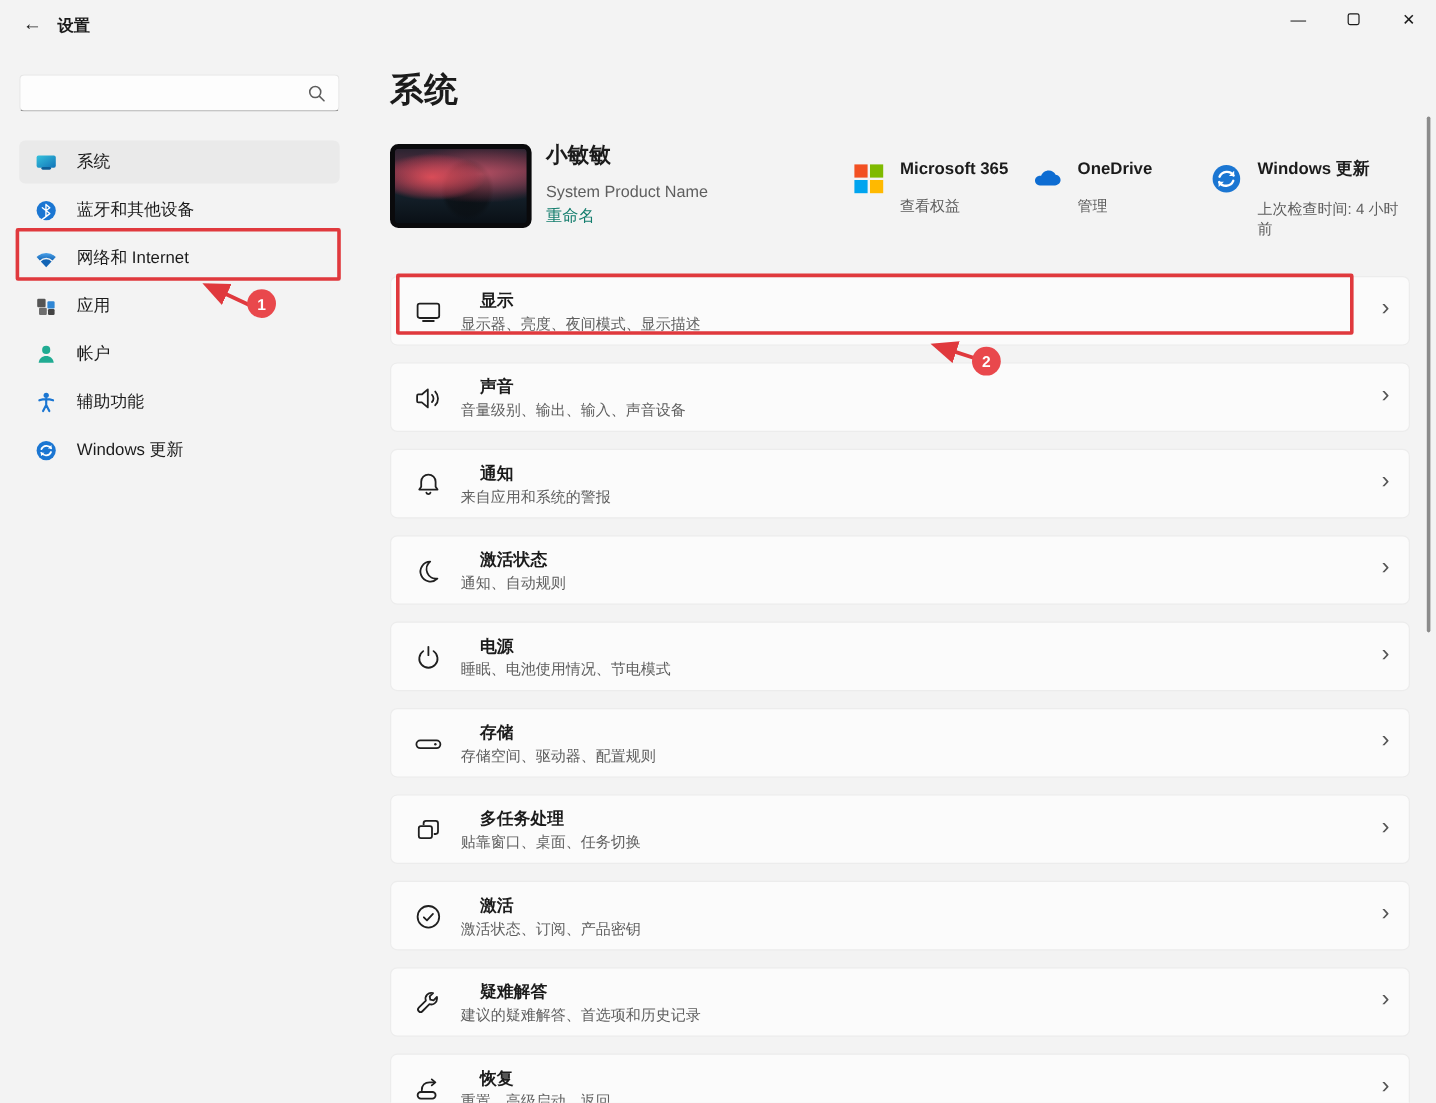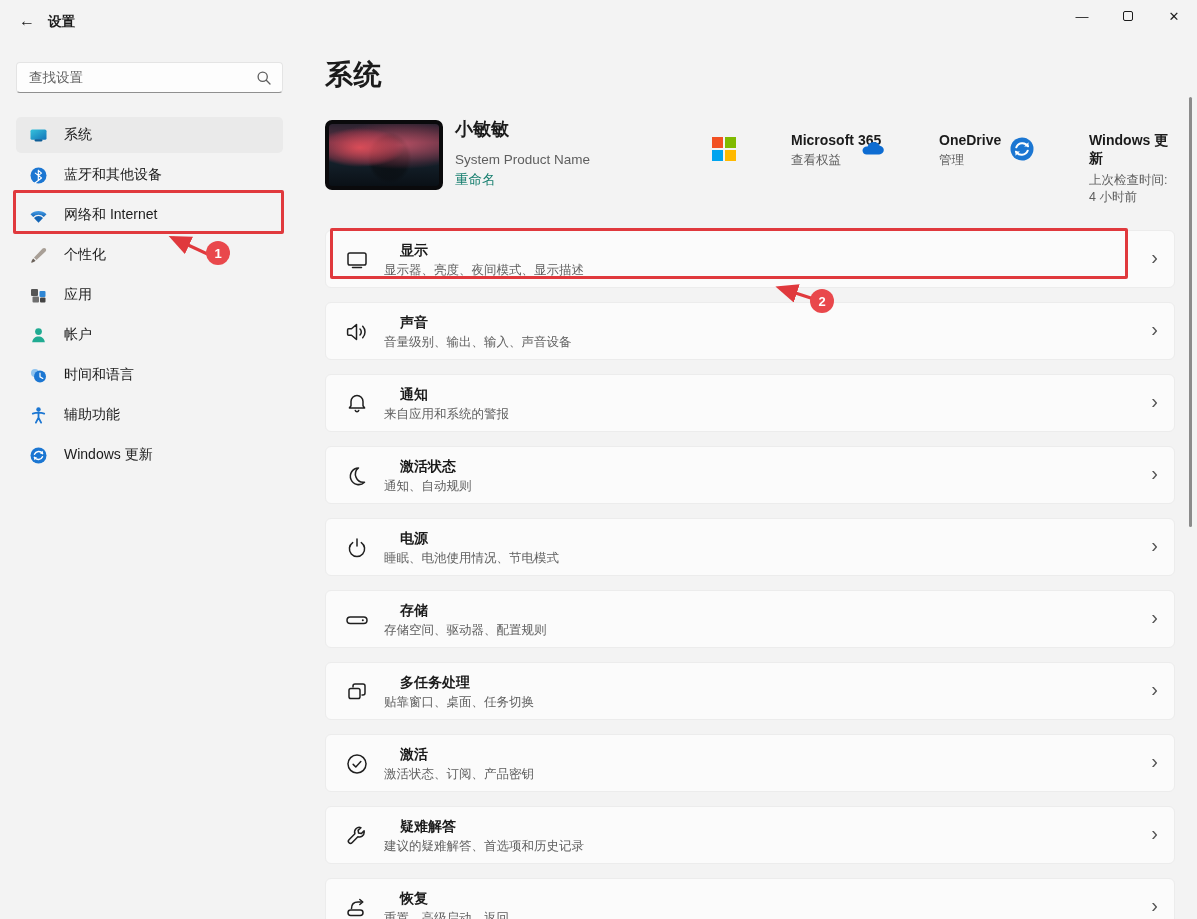--- a/index.html
+++ b/index.html
@@ -42,24 +42,24 @@
   .device-thumb .img { position:absolute; inset:0; border-radius:3px;
      background:
        radial-gradient(60px 26px at 28% 38%, rgba(235,80,90,.85), rgba(190,60,80,.35) 60%, transparent 75%),
        radial-gradient(90px 30px at 65% 34%, rgba(214,90,110,.7), rgba(120,50,70,.3) 65%, transparent 80%),
        radial-gradient(26px 30px at 55% 55%, rgba(10,14,18,.95), rgba(10,14,18,.6) 70%, transparent 85%),
        linear-gradient(180deg, #2a2330 0%, #5e3244 30%, #3a2a3a 46%, #14202a 62%, #0a1016 100%); }
   .device-name { position:absolute; left:130px; top:117px; font-size:18px; font-weight:600; }
   .device-model { position:absolute; left:130px; top:152px; font-size:13.5px; color:#5e5e5e; }
   .device-rename { position:absolute; left:130px; top:171px; font-size:13.5px; color:#157e6e; cursor:pointer; }
 
-  .quick-card { position:absolute; top:132px; display:flex; cursor:pointer;gap:41px; }
+  .quick-card { position:absolute; top:132px; display:flex; cursor:pointer; }
   .qc-icon { width:28px; height:28px; flex:none; margin-right:12px; margin-top:3px; }
   .qc-title { font-size:14px; font-weight:700; }
-  .qc-sub { font-size:12.5px; color:#5e5e5e; margin-top:4px; }
+  .qc-sub { font-size:12.5px; color:#5e5e5e; margin-top:16px; }
   .qc-365 { left:385px; }
   .qc-onedrive { left:533px; }
   .qc-update { left:683px; }
 
   .rows { position:absolute; left:0; top:230px; width:850px; }
   .row-card { position:relative; width:850px; height:58px; margin-bottom:14px; background:#fbfbfb; border:1px solid #ececec; border-radius:6px; cursor:pointer; }
   .row-icon { position:absolute; left:18px; top:16px; width:26px; height:26px; color:#1f1f1f; }
   .row-icon svg { width:26px; height:26px; }
   .row-title { position:absolute; left:74px; top:11px; font-size:14px; font-weight:700; }
   .row-sub { position:absolute; left:58px; top:31px; font-size:12.5px; color:#606060; }
@@ -88,21 +88,20 @@
     <button class="wc">
         <span class="max-box"></span>
       </button>
     <button class="wc">✕</button>
   </div>
 </div>
 
 <div class="sidebar">
 
   <div class="search-wrap">
-    <input class="search-input" placeholder="查找设置" style="">
     <svg class="search-icon" viewBox="0 0 16 16">
       <circle cx="6.7" cy="6.7" r="4.6" fill="none" stroke="currentColor" stroke-width="1.3"></circle>
       <path d="M10.3 10.3L14 14" stroke="currentColor" stroke-width="1.3" stroke-linecap="round"></path>
     </svg>
   </div>
 
   <div class="nav">
     <div class="nav-item selected">
       <span class="nav-icon">
         <svg viewBox="0 0 19 19">
@@ -138,55 +137,36 @@
             </defs>
         <path d="M1.5 8.2a11.4 11.4 0 0 1 16 0l-2.7 2.9a7.4 7.4 0 0 0-10.6 0z" fill="url(#gwifi)"></path>
         <path d="M5 11.9a6.2 6.2 0 0 1 9 0l-4.5 4.8z" fill="#1264b5"></path>
           </svg>
       </span>
       <span class="nav-label">网络和 Internet</span>
     </div>
     <div class="nav-item">
       <span class="nav-icon">
         <svg viewBox="0 0 19 19">
-            <path d="M2.2 16.8c.3-2 .8-3.2 2-4.4l2.4 2.4c-1.3 1.2-2.4 1.6-4.4 2z" fill="#6b625b"></path>
-        <path d="M5 11.6 13.6 2.6c.8-.8 2.3-.8 3 0 .8.8.7 2.1-.1 2.9L7.5 14z" fill="#a89f96"></path>
-          </svg>
-      </span>
-      <span class="nav-label">个性化</span>
-    </div>
-    <div class="nav-item">
-      <span class="nav-icon">
-        <svg viewBox="0 0 19 19">
             <rect x="2" y="3" width="7" height="7" rx="1" fill="#555"></rect>
             <rect x="10.5" y="5" width="6" height="6" rx="1" fill="#2f86d4"></rect>
             <rect x="3.5" y="10.5" width="6.5" height="6" rx="1" fill="#6e6e6e"></rect>
             <rect x="11" y="11.5" width="5.5" height="5" rx="1" fill="#434343"></rect>
           </svg>
       </span>
       <span class="nav-label">应用</span>
     </div>
     <div class="nav-item">
       <span class="nav-icon">
         <svg viewBox="0 0 19 19">
             <circle cx="9.5" cy="5.6" r="3.4" fill="#20ab92"></circle>
             <path d="M3.2 16.2c.5-3.6 3-5.6 6.3-5.6s5.8 2 6.3 5.6z" fill="#20ab92"></path>
           </svg>
       </span>
       <span class="nav-label">帐户</span>
-    </div>
-    <div class="nav-item">
-      <span class="nav-icon">
-        <svg viewBox="0 0 19 19">
-            <circle cx="6" cy="7" r="4" fill="#8fc3ee"></circle>
-            <circle cx="11" cy="10.5" r="6" fill="#1b76d2"></circle>
-            <path d="M11 7v3.8l2.8 1.6" fill="none" stroke="#fff" stroke-width="1.2" stroke-linecap="round"></path>
-          </svg>
-      </span>
-      <span class="nav-label">时间和语言</span>
     </div>
     <div class="nav-item">
       <span class="nav-icon">
         <svg viewBox="0 0 19 19">
             <circle cx="9.5" cy="3.4" r="2.2" fill="#1b76d2"></circle>
         <path d="M9.5 6.2v5.4M3.8 7.6c3.8-1.3 7.6-1.3 11.4 0M9.5 11.6l-2.6 5M9.5 11.6l2.6 5" fill="none" stroke="#1b76d2" stroke-width="1.8" stroke-linecap="round" stroke-linejoin="round"></path>
           </svg>
       </span>
       <span class="nav-label">辅助功能</span>
     </div>

